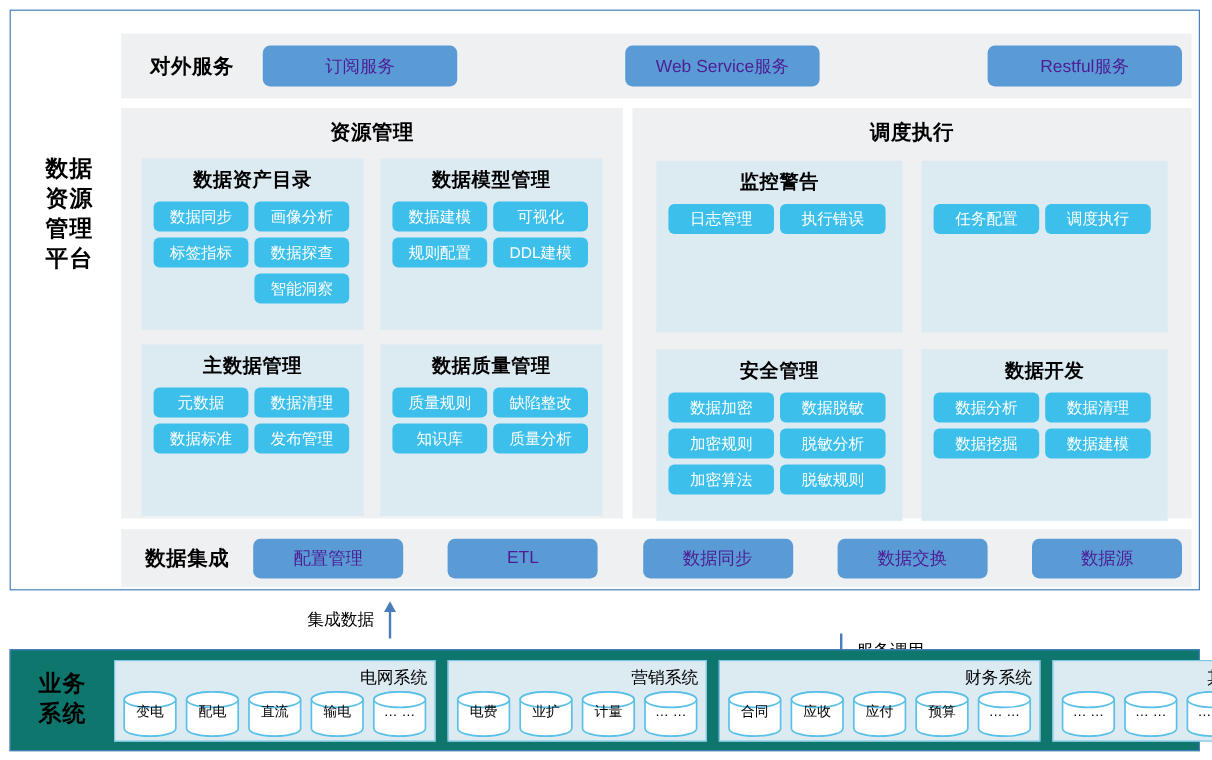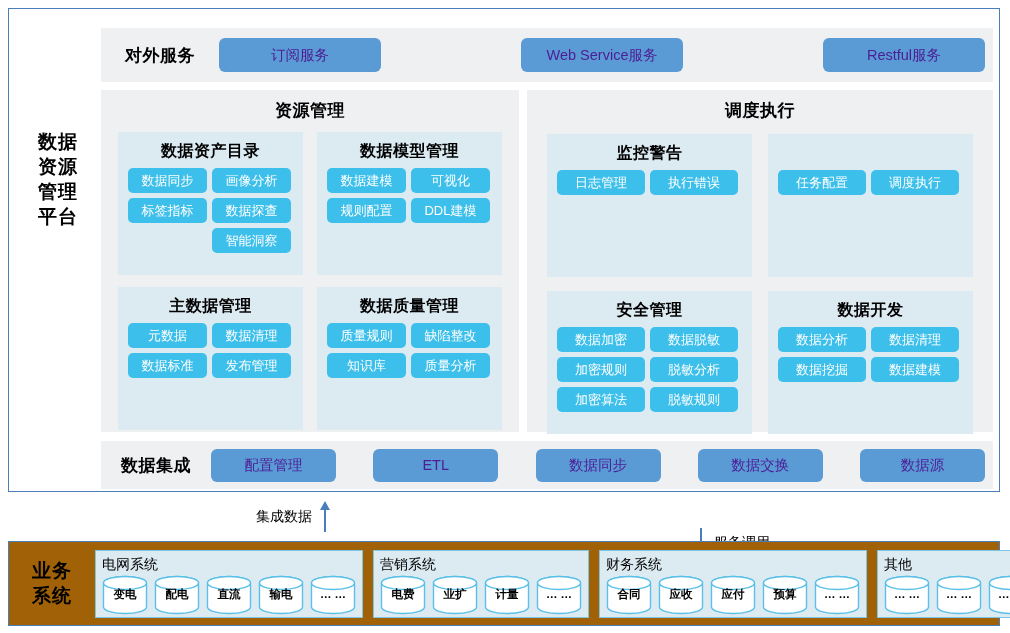--- a/index.html
+++ b/index.html
@@ -96,42 +96,42 @@
   
   .arrow-band{position:absolute;left:0;top:495px;width:1010px;height:45px;}
   .arrow-item{position:absolute;display:flex;align-items:center;gap:6px;font-size:14px;}
   .arrow-up{left:256px;top:6px;}
   .arrow-down{left:694px;top:6px;margin-top:26px;}
   .arrow-svg{display:block;}
 
   
   .biz{
     position:absolute;left:8px;top:541px;width:992px;height:85px;
-    border:1.5px solid #4A7EBB;background:#a16207;box-sizing:border-box;
+    border:1.5px solid #4A7EBB;background:#0f766e;box-sizing:border-box;
     display:flex;align-items:center;
   }
   .biz-label{
     width:86px;text-align:center;font-weight:bold;font-size:19px;
     line-height:1.3;letter-spacing:1px;flex:0 0 auto;
   }
   .biz-label span{display:block;}
   .biz-groups{flex:1;display:flex;align-items:center;gap:10px;padding-right:10px;}
   .biz-group{
     background:#DCEAF2;border:1px solid #7EC6E6;box-sizing:border-box;
     height:68px;padding:2px 6px 4px 6px;flex:0 0 auto;
   }
-  .biz-group-title{text-align:left;font-size:14px;height:22px;line-height:22px;}
+  .biz-group-title{text-align:right;font-size:14px;height:22px;line-height:22px;}
   .cyl-row{display:flex;gap:6px;align-items:flex-end;}
   .cyl{
     position:relative;width:46px;height:40px;flex:0 0 auto;
   }
   .cyl svg{position:absolute;left:0;top:0;}
   .cyl-text{
     position:absolute;left:0;top:13px;width:46px;text-align:center;
-    font-size:11.5px;color:#000;line-height:13px;font-weight:bold;
+    font-size:11.5px;color:#000;line-height:13px;
   }
 </style>
 </head>
 <body>
 
 <div class="stage">
 
   <div class="platform">
 
     <div class="platform-label" id="platform-label">

